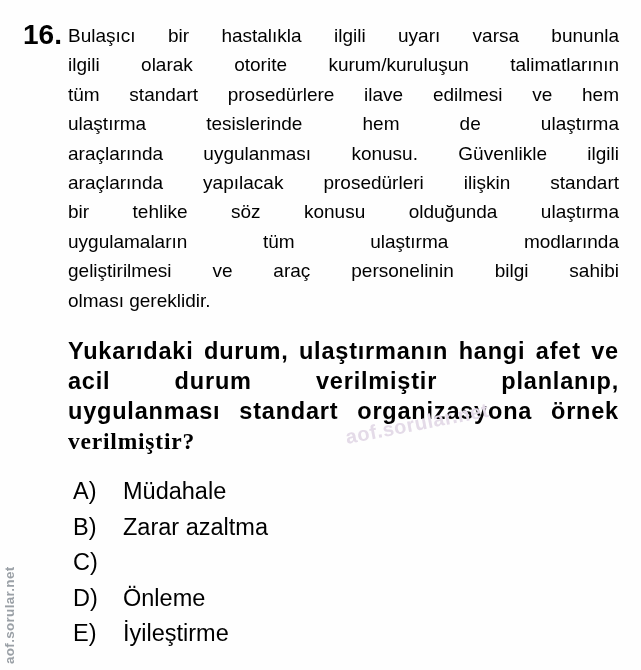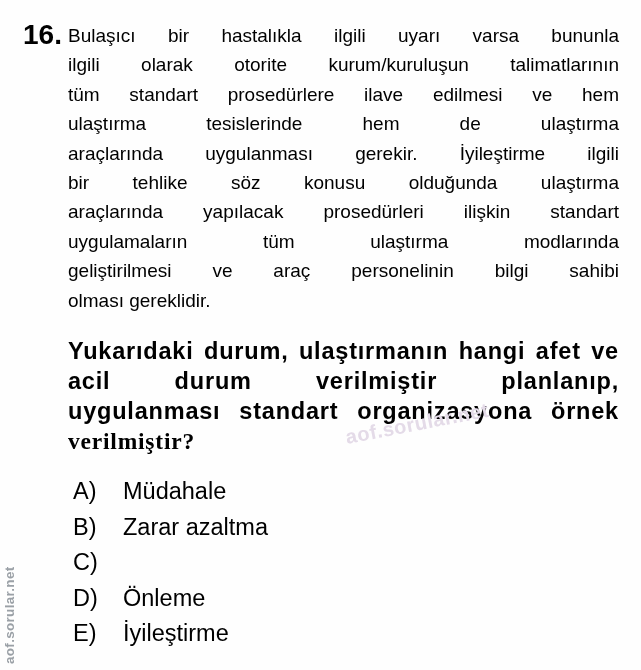--- a/index.html
+++ b/index.html
@@ -122,23 +122,23 @@
 <body>
 
 <div class="question">
   <div class="qnum">16.</div>
 
   <div class="stem">
     <span class="line">Bulaşıcı bir hastalıkla ilgili uyarı varsa bununla</span>
     <span class="line">ilgili olarak otorite kurum/kuruluşun talimatlarının</span>
     <span class="line">tüm standart prosedürlere ilave edilmesi ve hem</span>
     <span class="line">ulaştırma tesislerinde hem de ulaştırma</span>
-    <span class="line">araçlarında uygulanması gerekir. İyileştirme ilgili</span>
+    <span class="line">araçlarında uygulanması konusu. Güvenlikle ilgili</span>
+    <span class="line">araçlarında yapılacak prosedürleri ilişkin standart</span>
     <span class="line">bir tehlike söz konusu olduğunda ulaştırma</span>
-    <span class="line">araçlarında yapılacak prosedürleri ilişkin standart</span>
     <span class="line">uygulamaların tüm ulaştırma modlarında</span>
     <span class="line">geliştirilmesi ve araç personelinin bilgi sahibi</span>
     <span class="line last">olması gereklidir.</span>
   </div>
 
   <div class="prompt">
     <span class="line">Yukarıdaki durum, ulaştırmanın hangi afet ve</span>
     <span class="line">acil durum verilmiştir planlanıp,</span>
     <span class="line">uygulanması standart organizasyona örnek</span>
     <span class="line last">verilmiştir?</span>

